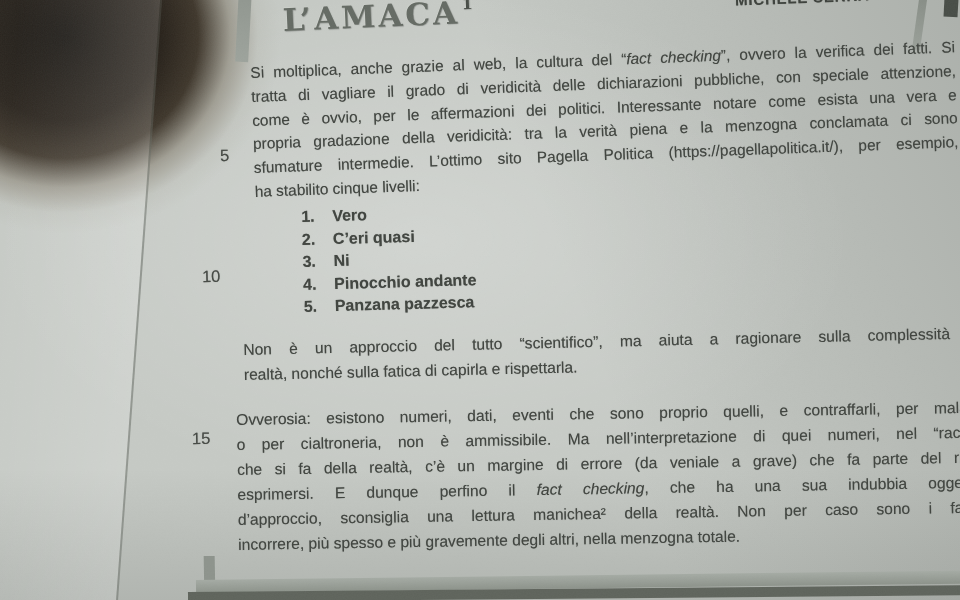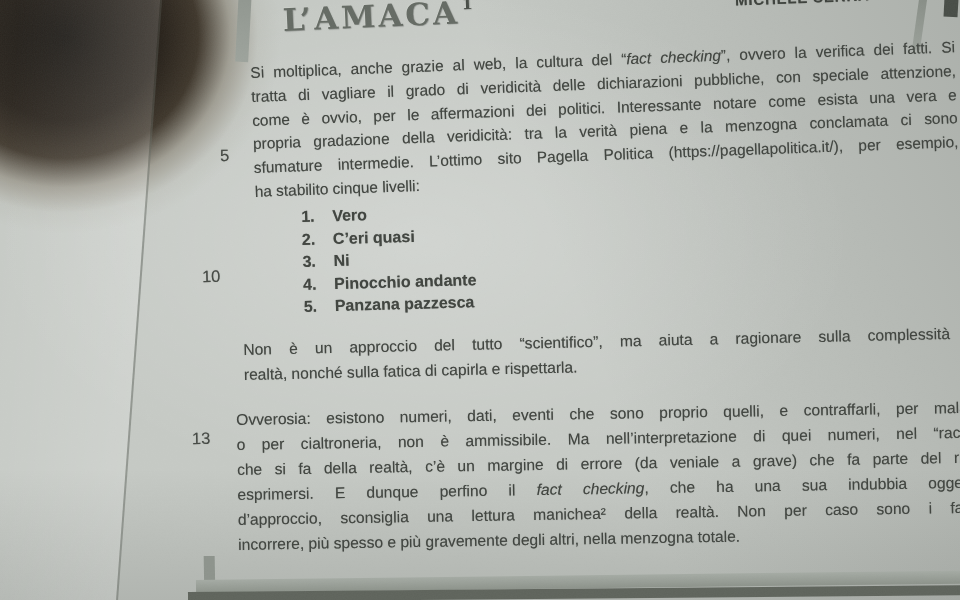--- a/index.html
+++ b/index.html
@@ -137,21 +137,21 @@
       <div class="line">Ovverosia: esistono numeri, dati, eventi che sono proprio quelli, e contraffarli, per malafede</div>
       <div class="line">o per cialtroneria, non è ammissibile. Ma nell’interpretazione di quei numeri, nel “racconto</div>
       <div class="line">che si fa della realtà, c’è un margine di errore (da veniale a grave) che fa parte del rischio</div>
       <div class="line"><span>esprimersi. E dunque perfino il </span><span class="it">fact checking</span><span>, che ha una sua indubbia oggettività</span></div>
       <div class="line">d’approccio, sconsiglia una lettura manichea² della realtà. Non per caso sono i fanatici</div>
       <div class="line last">incorrere, più spesso e più gravemente degli altri, nella menzogna totale.</div>
     </div>
 
     <div class="margin-num mn5">5</div>
     <div class="margin-num mn10">10</div>
-    <div class="margin-num mn15">13</div>
+    <div class="margin-num mn15">15</div>
 
   </div>
 
   <svg class="noise" xmlns="http://www.w3.org/2000/svg">
     <filter id="grain">
         <feTurbulence type="fractalNoise" baseFrequency="0.9" numOctaves="2" stitchTiles="stitch"></feTurbulence>
         <feColorMatrix type="matrix" values="0 0 0 0 0.45  0 0 0 0 0.47  0 0 0 0 0.45  0 0 0 0.9 0"></feColorMatrix>
       </filter>
     <rect width="960" height="600" filter="url(#grain)"></rect>
   </svg>

